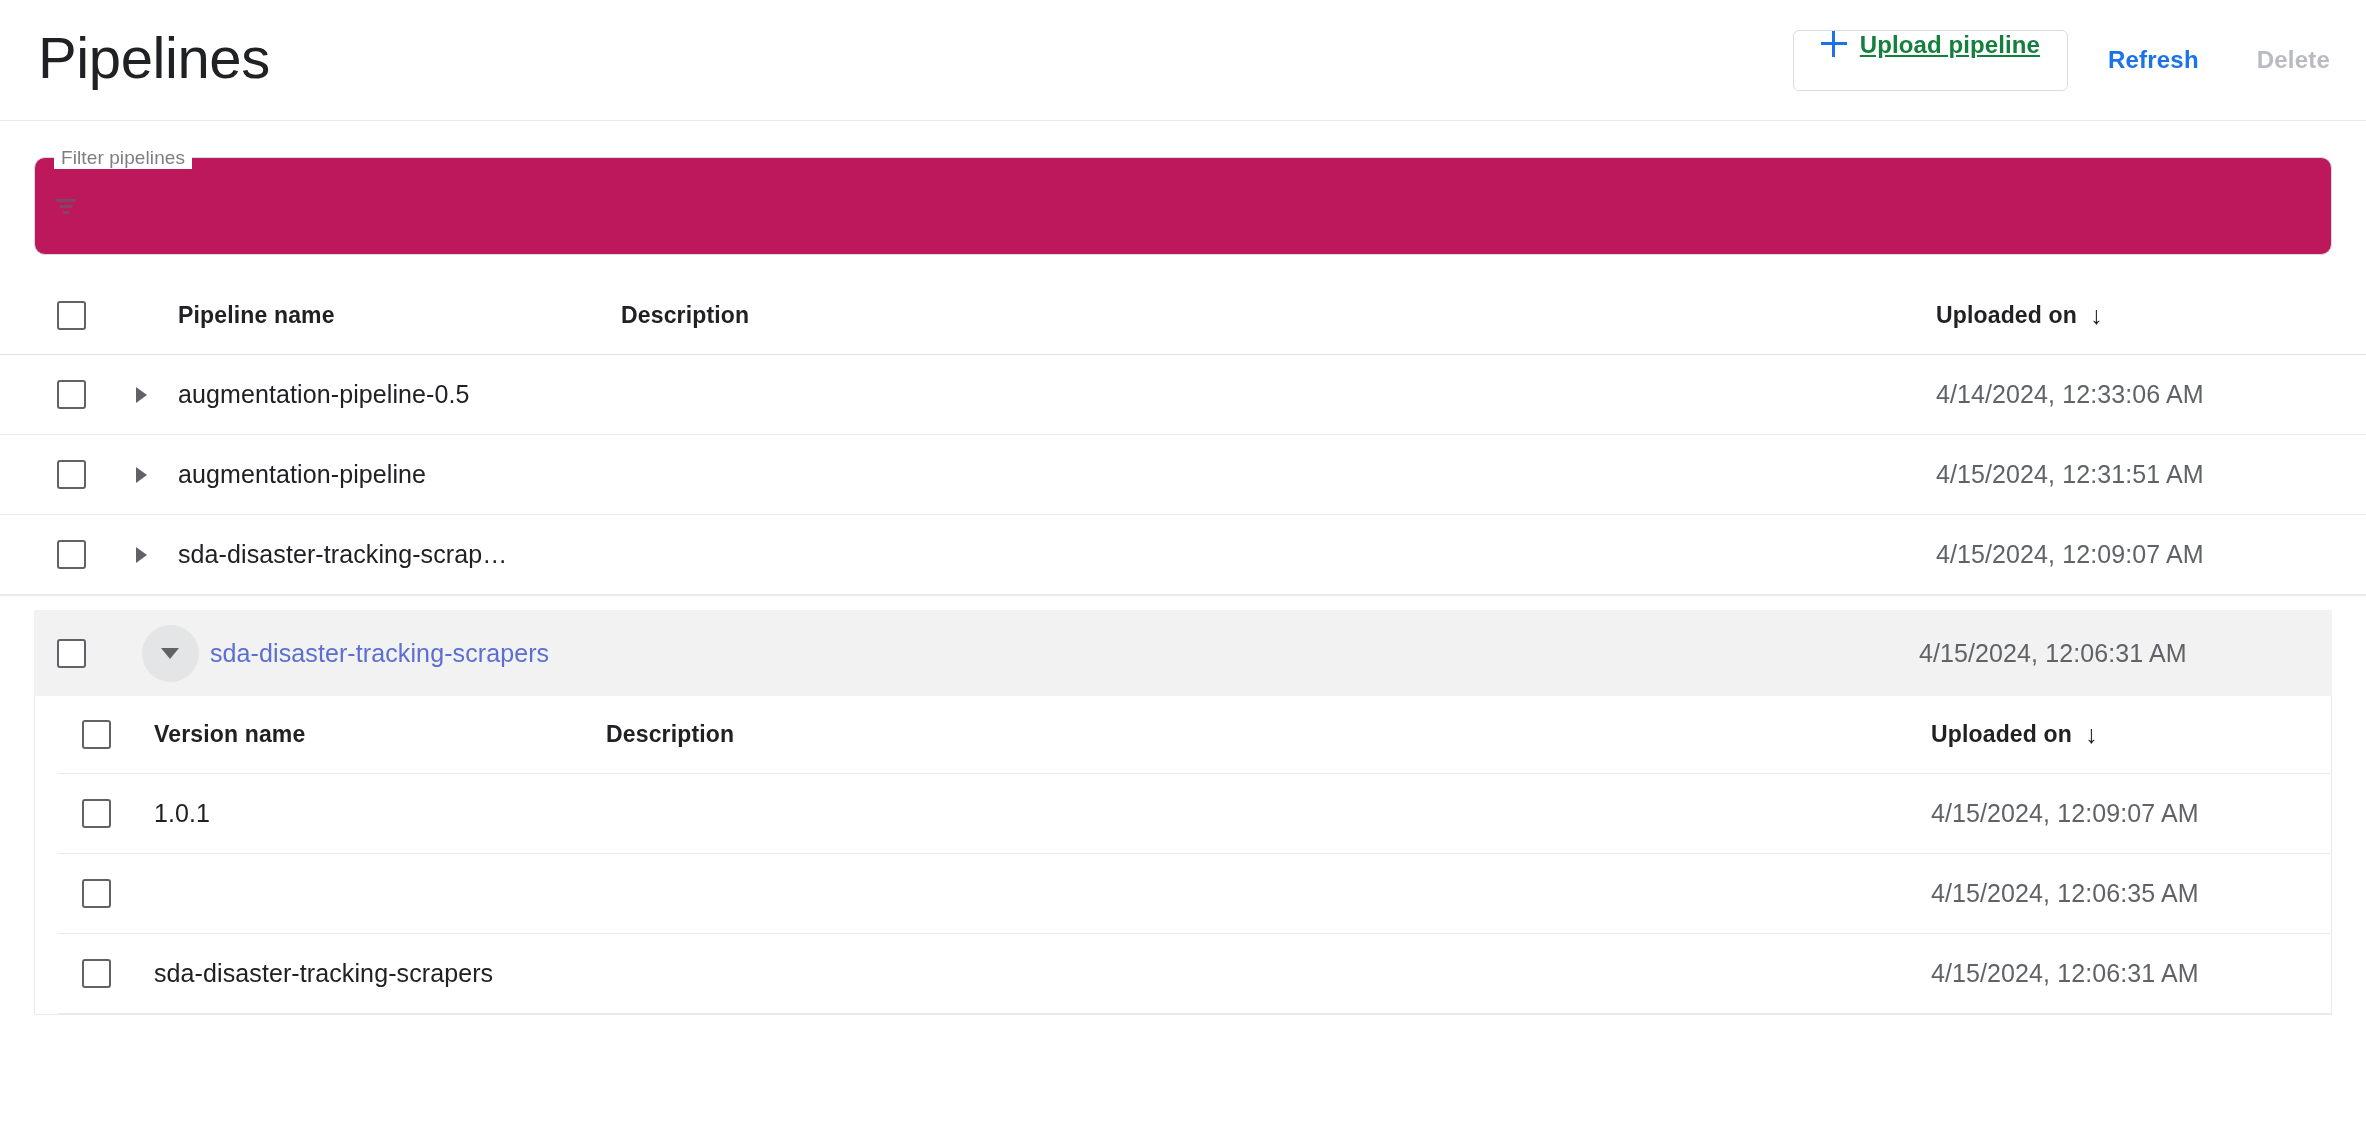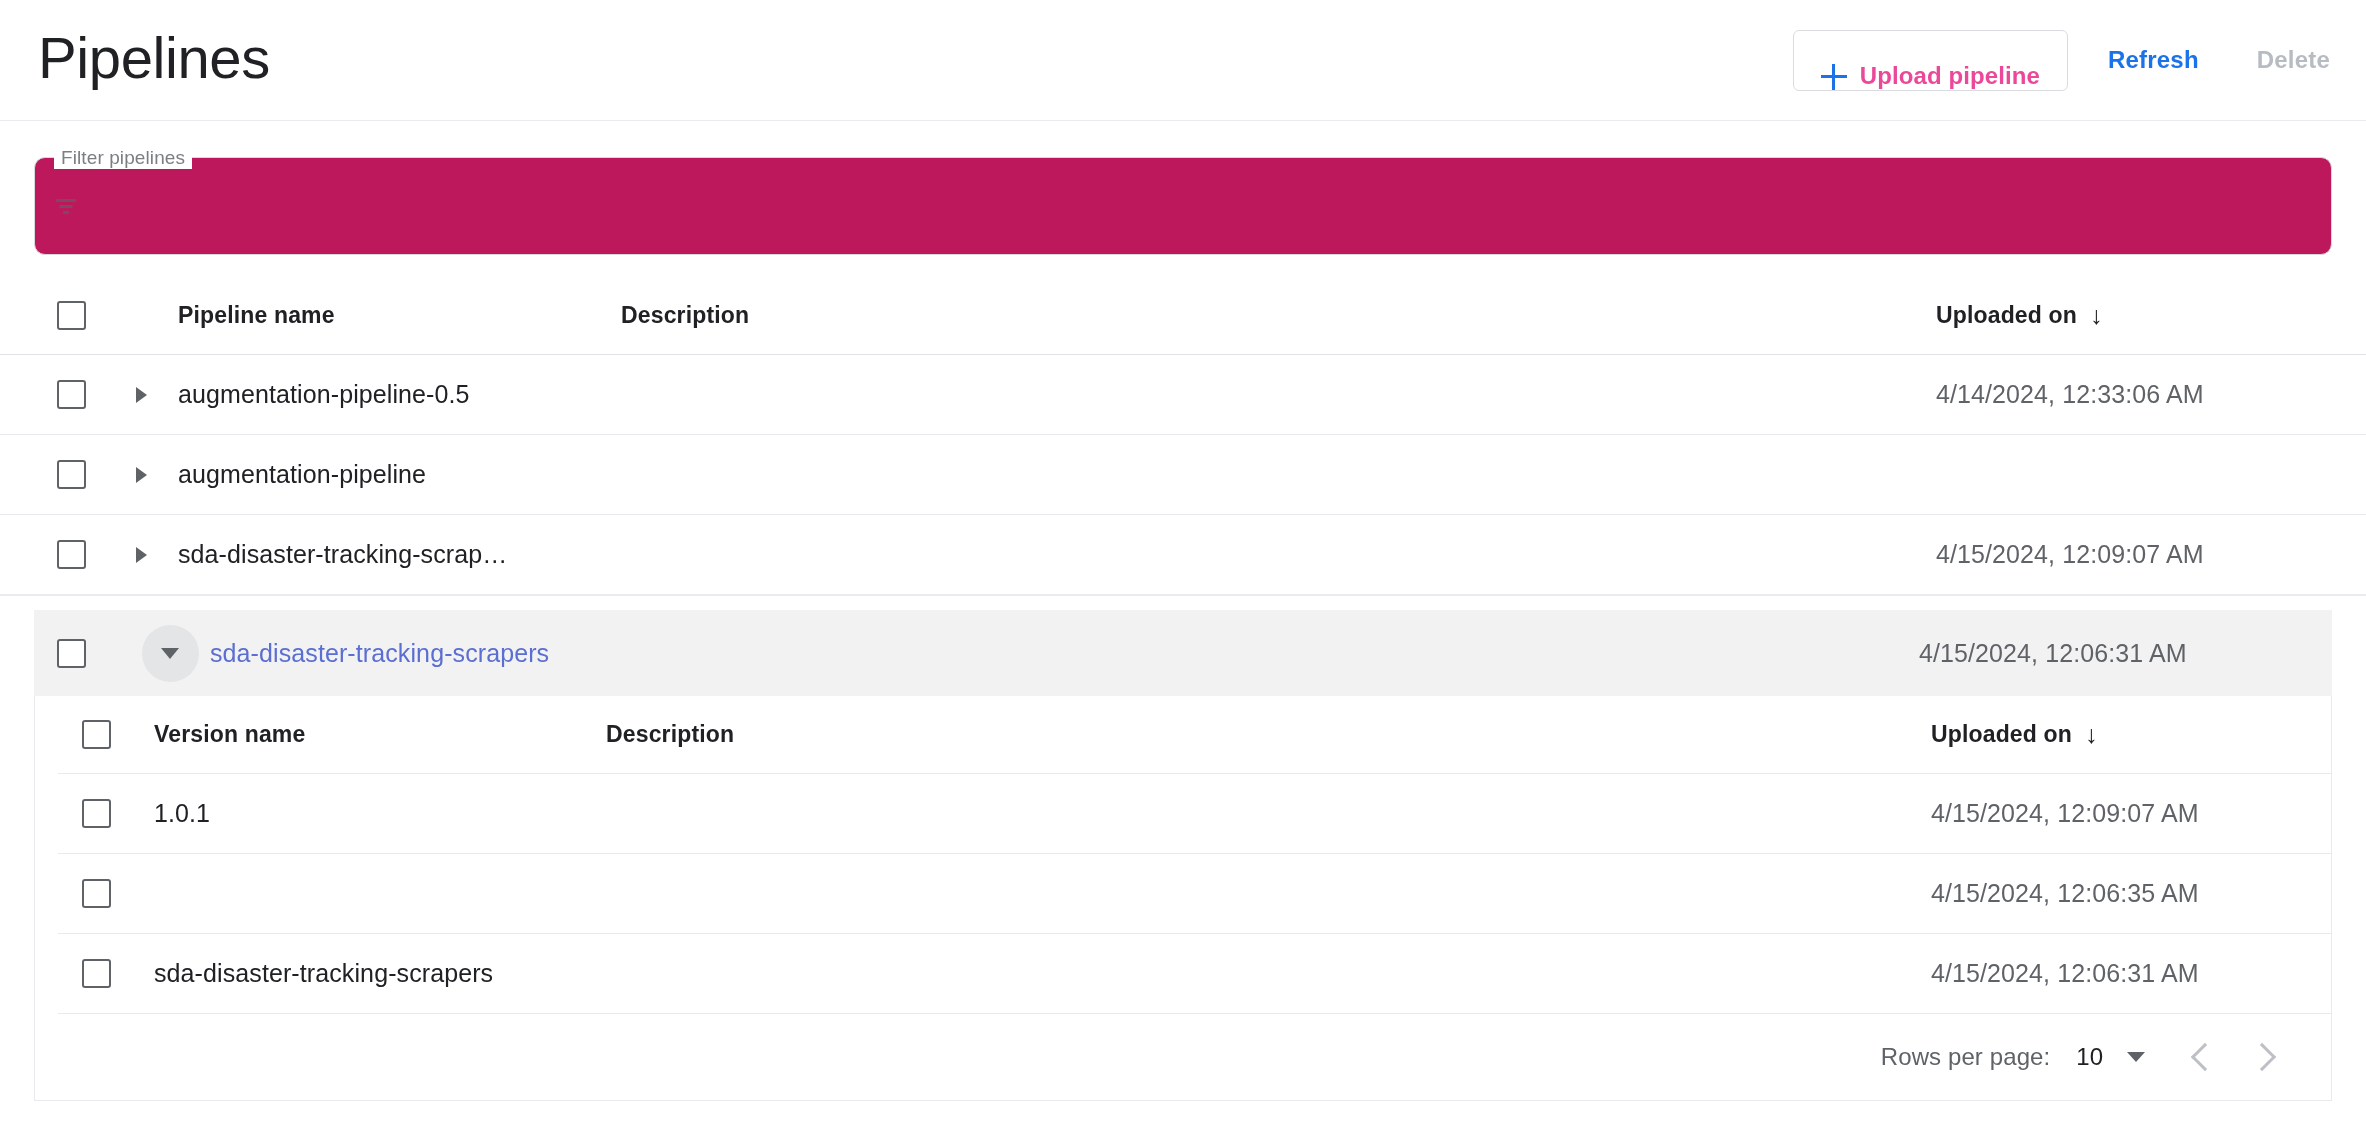--- a/index.html
+++ b/index.html
@@ -44,34 +44,35 @@
     padding-bottom: 4px;
   }
   .header-actions {
     margin-left: auto;
     display: flex;
     align-items: center;
     gap: 0px;
   }
   .upload-btn {
     display: flex;
-    align-items: flex-end;
+    align-items: flex-start;
     gap: 13px;
     height: 61px;
     padding: 0 27px;
     border: 1px solid #dadce0;
     border-radius: 6px;
     background: #ffffff;
-    color: #ec4899;
+    color: #15803d;
     font-family: "Liberation Sans", sans-serif;
     font-size: 24px;
     font-weight: 700;
     letter-spacing: 0.1px;
     cursor: pointer;
     box-sizing: border-box;
+    text-decoration: underline;
   }
   .plus-icon {
     display: inline-block;
     width: 26px;
     height: 26px;
     position: relative;
     flex: 0 0 auto;
   }
   .plus-icon::before,
   .plus-icon::after {
@@ -413,20 +414,21 @@
 
     <div class="row data-row">
       <div class="col-check">
         <div class="checkbox"></div>
       </div>
       <div class="col-expand">
         <span class="chev-right"></span>
       </div>
       <div class="col-name">augmentation-pipeline</div>
       <div class="col-desc"></div>
+      <div class="col-date">4/15/2024, 12:31:51 AM</div>
     </div>
 
     <div class="row data-row">
       <div class="col-check">
         <div class="checkbox"></div>
       </div>
       <div class="col-expand">
         <span class="chev-right"></span>
       </div>
       <div class="col-name">sda-disaster-tracking-scrap…</div>
@@ -482,31 +484,16 @@
 
       <div class="row data-row">
         <div class="col-check">
           <div class="checkbox"></div>
         </div>
         <div class="col-name">sda-disaster-tracking-scrapers</div>
         <div class="col-desc"></div>
         <div class="col-date">4/15/2024, 12:06:31 AM</div>
       </div>
 
-      <div class="row footer-row">
-        <div class="paginator" style="width:100%">
-          <span class="rows-label">Rows per page:</span>
-          <span class="rows-value">10</span>
-          <span class="rows-caret"></span>
-          <span class="page-nav">
-            <span class="nav-btn">
-              <span class="nav-chev left"></span>
-            </span>
-            <span class="nav-btn">
-              <span class="nav-chev right"></span>
-            </span>
-          </span>
-        </div>
-      </div>
 
     </div>
   </div>
 </div>
 
 </body></html>

